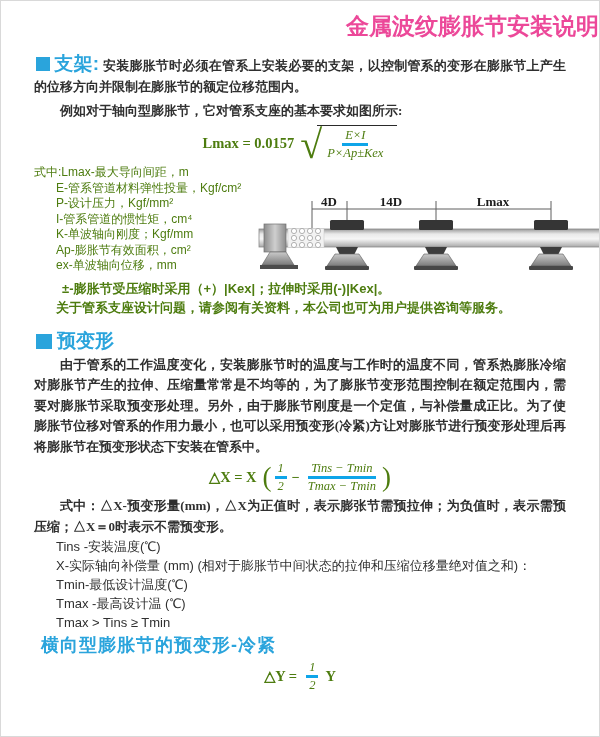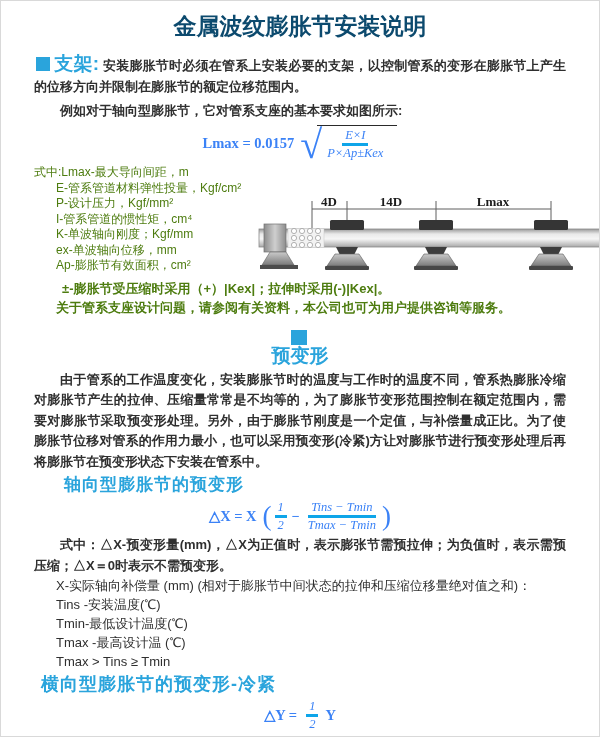--- a/index.html
+++ b/index.html
@@ -2,35 +2,35 @@
 <html style="--accent: #2aa4dc;"><head>
 <meta charset="utf-8">
 <style>
   html,body{margin:0;padding:0;background:#fff;}
   .page{
     position:relative; width:600px; height:737px; box-sizing:border-box;
     background:#fff; border:1px solid #d9d9d9; overflow:hidden;
     font-family:"Liberation Sans", sans-serif; color:#2f2f2f;
   }
   .title{
-    margin:10px 0 0; text-align:center; font-size:23px; line-height:30px;
-    font-weight:bold; color:#0c4a6e;
+    margin:10px 0 0; text-align:right; font-size:23px; line-height:30px;
+    font-weight:bold; color:#ec4899;
   }
   .para{margin:0 33px; font-size:13px; line-height:21px; text-align:justify;}
   .intro{margin-top:12px;}
   .b{font-weight:bold;}
-  .indent2{text-indent:2em;}
+  .indent2{text-indent:2em;font-family:Liberation Serif, serif;}
   .sec-header{color:var(--accent,#2aa4dc); font-size:19px; font-weight:bold; line-height:22px; white-space:nowrap;}
   .sq{display:inline-block; width:14px; height:14px; background:var(--accent,#2aa4dc); margin:0 4px 0 2px; transform:translateY(1px);}
   .sq.big{width:16px; height:15px; margin-right:5px; transform:translateY(1px);}
   .example{margin-top:4px; line-height:20px;}
 
   .formula{
     display:flex; justify-content:center; align-items:center;
-    font-family:"Liberation Serif", serif; color:#3b82f6;
+    font-family:"Liberation Serif", serif; color:#4d7c0f;
     margin:4px 0 2px;
   }
   .f-lhs{font-weight:bold; font-size:14.5px; margin-right:6px;}
   .sqrt-glyph{font-size:40px; font-weight:300; line-height:30px; transform:translateY(2px); margin-right:-5px;}
   .radicand{border-top:1.5px solid #2a2a2a; padding:2px 8px 0 4px; display:inline-flex; align-items:center;}
   .frac{display:inline-flex; flex-direction:column; align-items:center; text-align:center;
         font-size:12.5px; line-height:15px; font-style:italic; margin:0 3px; vertical-align:middle;}
   .frac .num{border-bottom:3px solid #0ea5e9; padding:0 3px;}
   .frac .den{padding:0 3px;}
   .paren{font-size:27px; font-weight:400; line-height:26px; transform:translateY(-1px);}
@@ -40,21 +40,21 @@
   .defs-block{margin:4px 33px 0; font-size:12px; line-height:15.5px; color:#4d7c0f;}
   .d1{padding-left:0;}
   .d2{padding-left:22px;}
   .wide{font-size:13px; line-height:19px;}
   .mt5{margin-top:5px;margin-left:28px;}
 
   .diagram{position:absolute; left:256px; top:194px; width:356px; height:98px;}
   .dim{font-family:"Liberation Serif", serif; font-weight:bold; font-size:13px; fill:#1c1c1c;}
 
   .sec-title{margin:12px 33px 0; font-size:19px; line-height:24px; font-weight:bold;
-             color:var(--accent,#2aa4dc); display:flex; align-items:center;flex-direction:column;}
+             color:var(--accent,#2aa4dc); display:flex; align-items:center;}
   .pre-para{margin-top:2px; line-height:20.5px;}
   .subtitle{margin:2px 33px 0; padding-left:30px; font-size:17px; line-height:22px;
             font-weight:bold; color:var(--accent,#2aa4dc); letter-spacing:1px;}
   .subtitle2{margin:2px 33px 0; padding-left:7px; font-size:18px; line-height:22px;
              font-weight:bold; color:var(--accent,#2aa4dc); letter-spacing:1px;}
   .shizhong{margin-top:2px; line-height:20.5px;}
   .var-line{margin:0 33px; padding-left:22px; font-size:13px; line-height:19px;}
   .note-line{margin:0 33px; padding-left:22px; font-size:13px; line-height:19px;}
 </style>
 </head>
@@ -81,22 +81,22 @@
       </span>
     </span>
   </div>
 
   <div class="defs-block">
     <div class="def-line d1">式中:Lmax-最大导向间距，m</div>
     <div class="def-line d2">E-管系管道材料弹性投量，Kgf/cm²</div>
     <div class="def-line d2">P-设计压力，Kgf/mm²</div>
     <div class="def-line d2">I-管系管道的惯性矩，cm⁴</div>
     <div class="def-line d2">K-单波轴向刚度；Kgf/mm</div>
+    <div class="def-line d2">Ap-膨胀节有效面积，cm²</div>
     <div class="def-line d2">ex-单波轴向位移，mm</div>
-    <div class="def-line d2">Ap-膨胀节有效面积，cm²</div>
     <div class="def-line d1 wide b mt5">±-膨胀节受压缩时采用（+）|Kex|；拉伸时采用(-)|Kex|。</div>
     <div class="def-line d2 wide b">关于管系支座设计问题，请参阅有关资料，本公司也可为用户提供咨询等服务。</div>
   </div>
 
   <div class="diagram">
     <svg viewBox="0 0 356 98" width="356" height="98">
       <defs>
         <linearGradient id="pipeG" x1="0" y1="0" x2="0" y2="1">
           <stop offset="0" stop-color="#9a9a9a"></stop>
             <stop offset="0.28" stop-color="#e9e9e9"></stop>
@@ -171,41 +171,40 @@
     </svg>
   </div>
 
   <h2 class="sec-title">
     <span class="sq big"></span>
     <span>预变形</span>
   </h2>
 
   <p class="para pre-para indent2 b">由于管系的工作温度变化，安装膨胀节时的温度与工作时的温度不同，管系热膨胀冷缩对膨胀节产生的拉伸、压缩量常常是不均等的，为了膨胀节变形范围控制在额定范围内，需要对膨胀节采取预变形处理。另外，由于膨胀节刚度是一个定值，与补偿量成正比。为了使膨胀节位移对管系的作用力最小，也可以采用预变形(冷紧)方让对膨胀节进行预变形处理后再将膨胀节在预变形状态下安装在管系中。</p>
 
-  <h3 class="subtitle">轴向型膨胀节的预变形</h3>
 
   <div class="formula">
     <span class="f-lhs">△X = X</span>
     <span class="paren">(</span>
     <span class="frac">
       <span class="num">1</span>
       <span class="den">2</span>
     </span>
     <span class="minus">−</span>
     <span class="frac">
       <span class="num">Tins − Tmin</span>
       <span class="den">Tmax − Tmin</span>
     </span>
     <span class="paren">)</span>
   </div>
 
   <p class="para shizhong indent2 b">式中：△X-预变形量(mm)，△X为正值时，表示膨张节需预拉伸；为负值时，表示需预压缩；△X＝0时表示不需预变形。</p>
 
+  <div class="var-line">Tins -安装温度(℃)</div>
   <div class="var-line">X-实际轴向补偿量 (mm) (相对于膨胀节中间状态的拉伸和压缩位移量绝对值之和)：</div>
-  <div class="var-line">Tins -安装温度(℃)</div>
   <div class="var-line">Tmin-最低设计温度(℃)</div>
   <div class="var-line">Tmax -最高设计温 (℃)</div>
   <div class="var-line">Tmax &gt; Tins ≥ Tmin</div>
 
   <h3 class="subtitle2">横向型膨胀节的预变形-冷紧</h3>
 
   <div class="formula">
     <span class="f-lhs">△Y =</span>
     <span class="frac">
       <span class="num">1</span>

